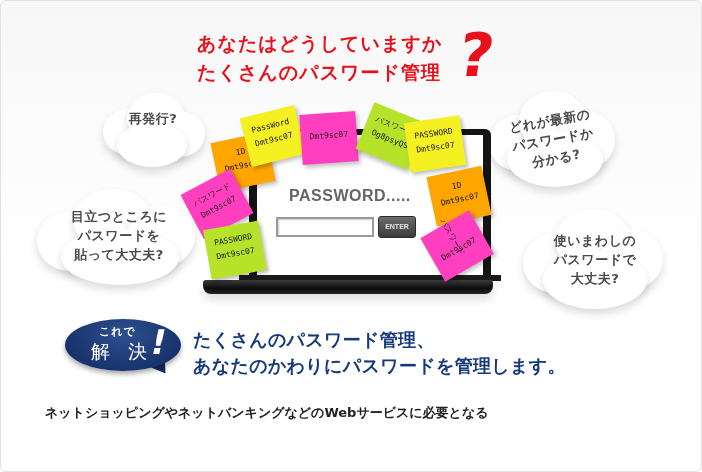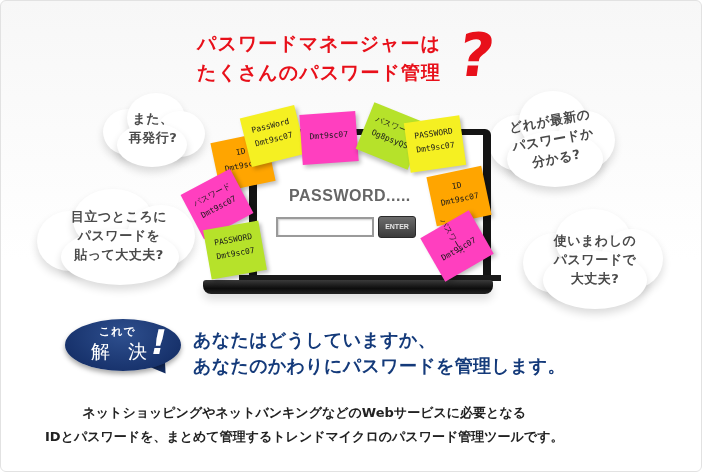--- a/index.html
+++ b/index.html
@@ -115,32 +115,31 @@
       position: absolute; left: 44px; top: 400px;
       color: #222; font-weight: bold; font-size: 13px; line-height: 24px; text-align: center;
     }
   </style>
 </head>
 <body>
 
 <div class="panel">
 
   <div class="headline">
-    <div>パスワードマネージャーは</div>
+    <div>あなたはどうしていますか</div>
     <div>たくさんのパスワード管理</div>
   </div>
   <div class="big-question">?</div>
 
   <div class="cloud-wrap" style="left:96px; top:90px; width:110px; height:80px;">
     <div class="puff" style="left:6px; top:18px; width:50px; height:46px;"></div>
     <div class="puff" style="left:30px; top:2px; width:58px; height:50px;"></div>
     <div class="puff" style="left:58px; top:20px; width:50px; height:46px;"></div>
     <div class="puff" style="left:20px; top:32px; width:70px; height:44px;"></div>
     <div class="cloud-text" style="left:8px; top:18px; width:96px;">
-      <div>また、</div>
       <div>再発行?</div>
     </div>
   </div>
 
   <div class="cloud-wrap" style="left:36px; top:186px; width:160px; height:100px;">
     <div class="puff" style="left:0px; top:24px; width:66px; height:60px;"></div>
     <div class="puff" style="left:36px; top:2px; width:80px; height:62px;"></div>
     <div class="puff" style="left:90px; top:18px; width:68px; height:62px;"></div>
     <div class="puff" style="left:24px; top:42px; width:118px; height:56px;"></div>
     <div class="cloud-text" style="left:14px; top:20px; width:136px;">
@@ -220,21 +219,20 @@
     <span>Dmt9sc07</span>
   </div>
 
   <div class="solve-tail"></div>
   <div class="solve-badge"></div>
   <div class="solve-small">これで</div>
   <div class="solve-big">解 決</div>
   <div class="solve-bang">!</div>
 
   <div class="solution-text">
-    <div>あなたはどうしていますか、</div>
+    <div>たくさんのパスワード管理、</div>
     <div>あなたのかわりにパスワードを管理します。</div>
   </div>
 
   <div class="desc">
     <div>ネットショッピングやネットバンキングなどのWebサービスに必要となる</div>
-    <div>IDとパスワードを、まとめて管理するトレンドマイクロのパスワード管理ツールです。</div>
   </div>
 </div>
 
 </body></html>

